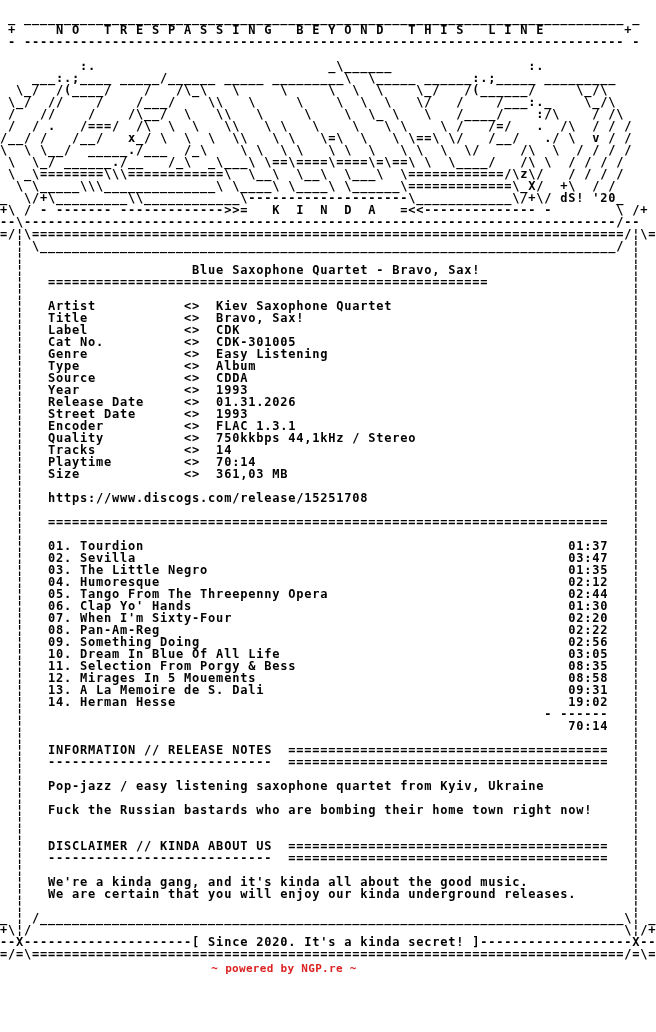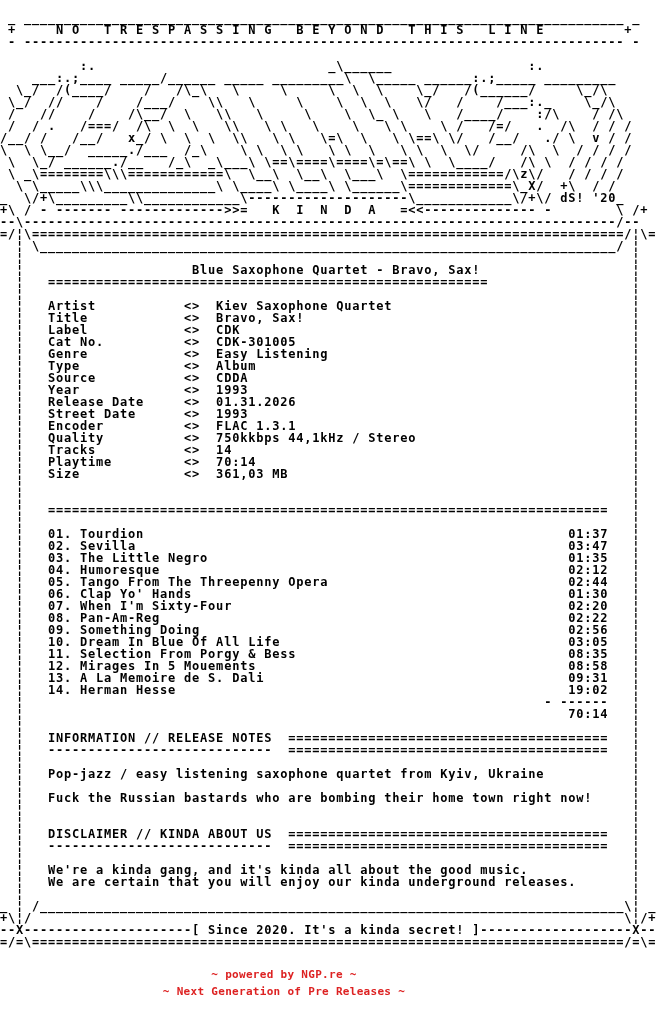--- a/index.html
+++ b/index.html
@@ -19,21 +19,21 @@
     padding: 0;
     font-family: "DejaVu Sans Mono", monospace;
     font-size: 12px;
     line-height: 12px;
     font-weight: bold;
     letter-spacing: 0.78px;
     color: #000000;
     white-space: pre;
   }
   #red-footer {
-    margin-top: 18px;
+    margin-top: 0;
     width: 568px;
     text-align: center;
     font-family: "DejaVu Sans Mono", monospace;
     font-size: 11px;
     line-height: 17px;
     font-weight: bold;
     letter-spacing: 0.3px;
   }
 </style>
 </head>
@@ -77,20 +77,21 @@
   ¦   Source           &lt;&gt;  CDDA                                                ¦
   ¦   Year             &lt;&gt;  1993                                                ¦
   ¦   Release Date     &lt;&gt;  01.31.2026                                          ¦
   ¦   Street Date      &lt;&gt;  1993                                                ¦
   ¦   Encoder          &lt;&gt;  FLAC 1.3.1                                          ¦
   ¦   Quality          &lt;&gt;  750kkbps 44,1kHz / Stereo                           ¦
   ¦   Tracks           &lt;&gt;  14                                                  ¦
   ¦   Playtime         &lt;&gt;  70:14                                               ¦
   ¦   Size             &lt;&gt;  361,03 MB                                           ¦
   ¦                                                                            ¦
+</span><span>  ¦   https://www.discogs.com/release/15251708                                 ¦
 </span><span>  ¦                                                                            ¦
   ¦   ======================================================================   ¦
   ¦                                                                            ¦
   ¦   01. Tourdion                                                     01:37   ¦
   ¦   02. Sevilla                                                      03:47   ¦
   ¦   03. The Little Negro                                             01:35   ¦
   ¦   04. Humoresque                                                   02:12   ¦
   ¦   05. Tango From The Threepenny Opera                              02:44   ¦
   ¦   06. Clap Yo' Hands                                               01:30   ¦
   ¦   07. When I'm Sixty-Four                                          02:20   ¦
@@ -119,16 +120,15 @@
   ¦   We are certain that you will enjoy our kinda underground releases.       ¦
   ¦                                                                            ¦
 </span><span>_ ¦ /_________________________________________________________________________\¦ _
 +\¦/                                                                          \¦/+
 --X---------------------[ Since 2020. It's a kinda secret! ]-------------------X--
 =/=\==========================================================================/=\=
 </span></pre>
 
   <div id="red-footer" style="color: rgb(221, 34, 34);">
     <div>~ powered by NGP.re ~</div>
-    <div>~ Next Generation of Pre Releases ~</div>
   </div>
 
 </div>
 
 </body></html>

